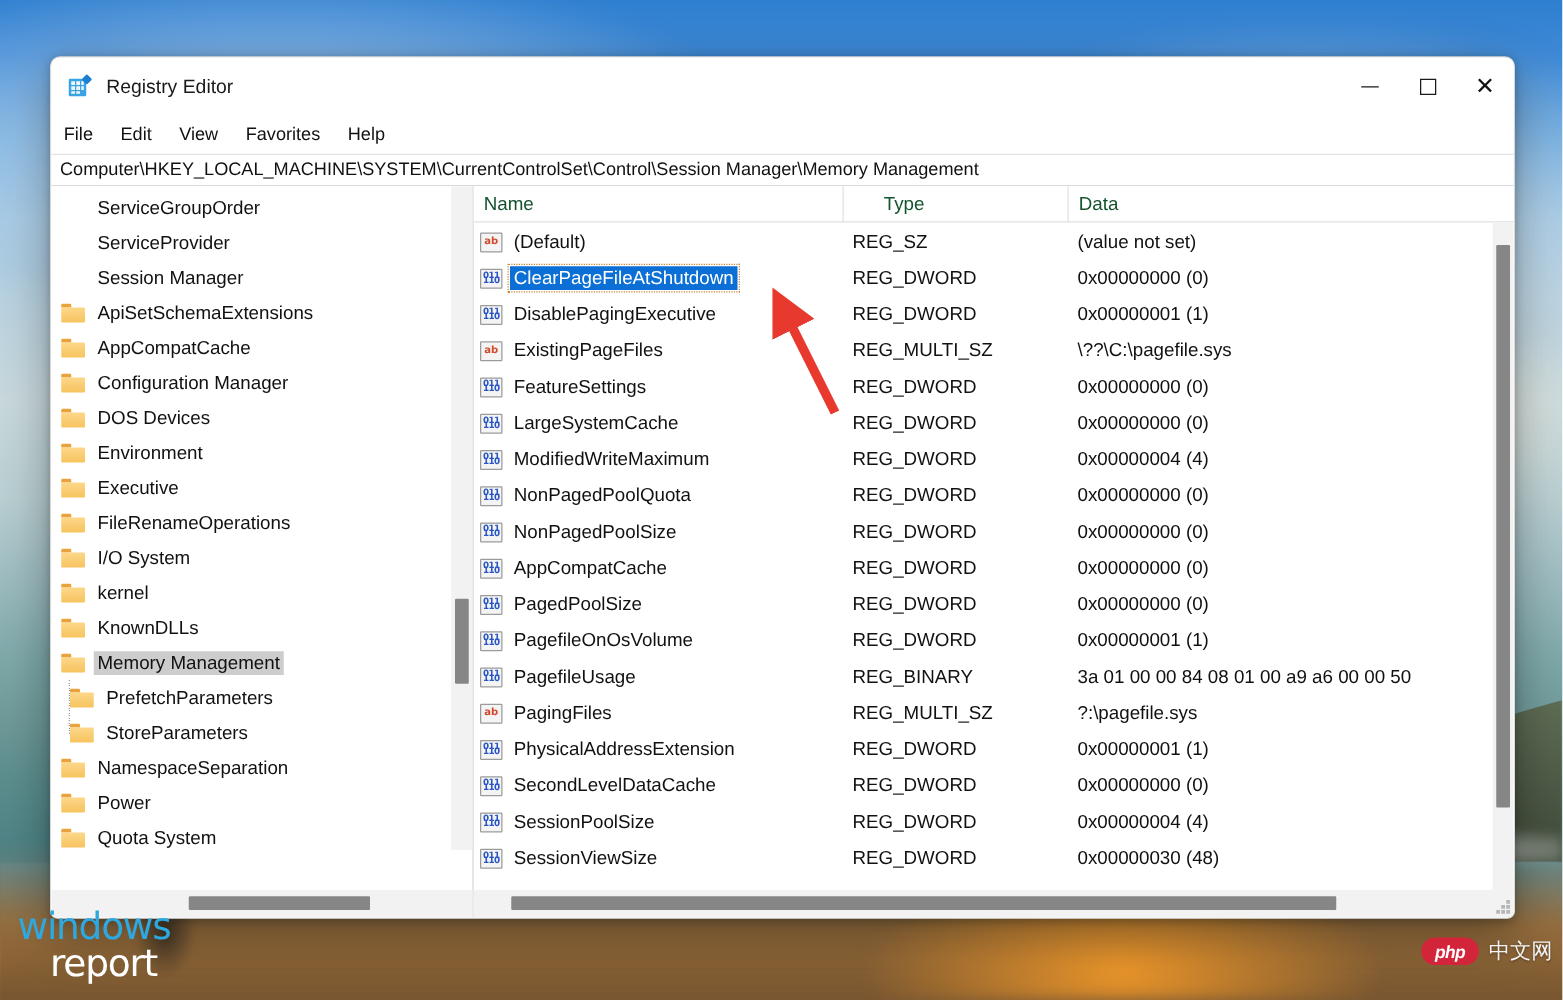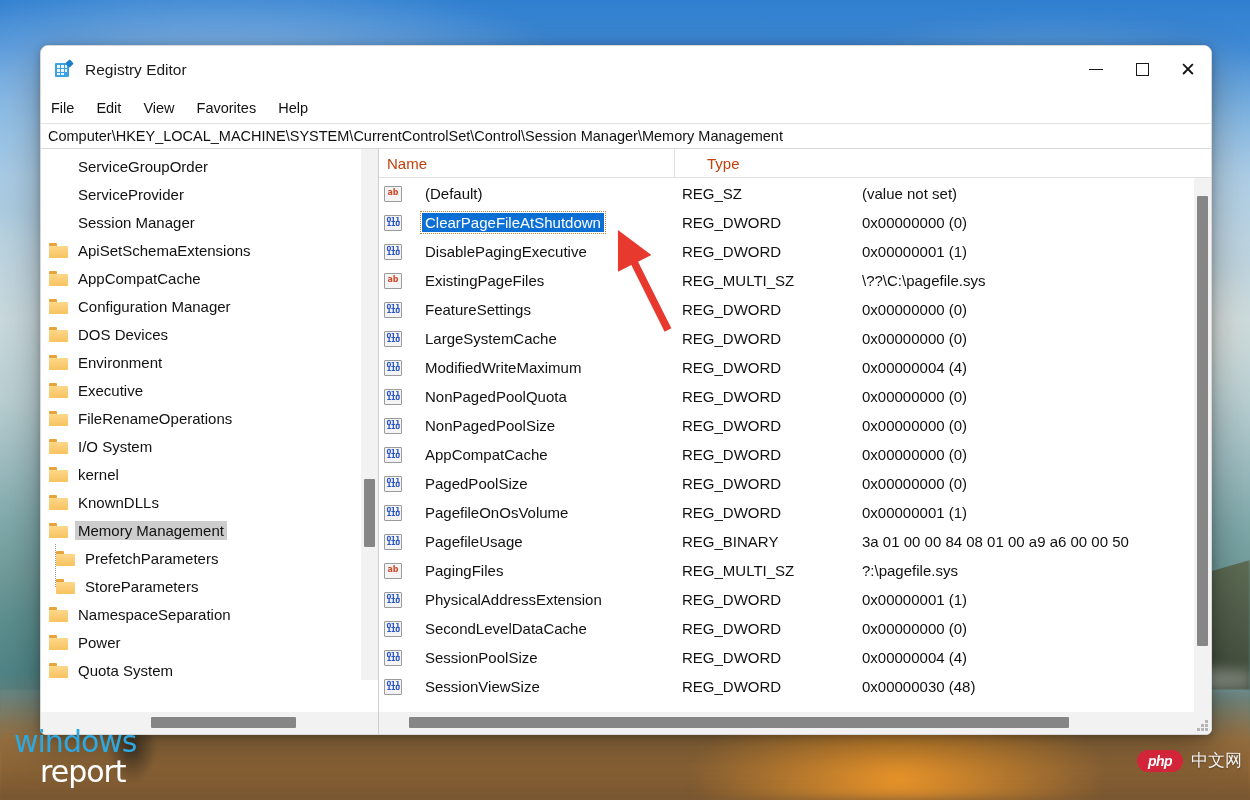--- a/index.html
+++ b/index.html
@@ -231,41 +231,41 @@
     flex: 1 1 auto; position: relative;
     display: flex; flex-direction: column;
     min-width: 0; min-height: 0;
     background: #ffffff;
   }
   .list-header {
     flex: 0 0 29px; height: 29px;
     display: flex; align-items: center;
     border-bottom: 1px solid #e1e1e1;
     background: #ffffff;
-    font-size: 15px; color: #c2410c;
+    font-size: 15px; color: #14532d;
   }
   .hcell { height: 29px; display: flex; align-items: center; padding-left: 8px; }
   .hcell + .hcell { border-left: 1px solid #e1e1e1; }
   .col-name { width: 295px; flex: 0 0 295px; }
   .col-type { width: 180px; flex: 0 0 180px; padding-left: 32px; }
   .col-data { flex: 1 1 auto; }
 
   .list-rows {
     flex: 1 1 auto; overflow: hidden; position: relative;
     padding-top: 1px;
   }
   .list-row {
     height: 29px; display: flex; align-items: center;
     font-size: 15px; color: #111; white-space: nowrap;
   }
   .cell-name { width: 295px; flex: 0 0 295px; display: flex; align-items: center; padding-left: 5px; }
   .cell-type { width: 180px; flex: 0 0 180px; padding-left: 8px; }
   .cell-data { flex: 1 1 auto; padding-left: 8px; overflow: hidden; }
 
-  .val-icon { width: 18px; height: 16px; flex: 0 0 18px; margin-right: 20px; position: relative; }
+  .val-icon { width: 18px; height: 16px; flex: 0 0 18px; margin-right: 6px; position: relative; }
   .val-icon .page {
     position: absolute; inset: 0;
     background: #f4f4f4;
     border: 1px solid #9b9b9b;
     border-radius: 1px;
   }
   .val-icon .txt {
     position: absolute; inset: 1px 1px 2px 1px;
     display: flex; align-items: center; justify-content: center;
     font-size: 8px; font-weight: bold; line-height: 1;
@@ -512,20 +512,21 @@
         </div>
         <div class="hscroll-strip">
           <div class="hthumb" style="left:110px;width:145px;"></div>
         </div>
       </div>
 
       <div class="list-pane">
         <div class="list-header">
           <div class="hcell col-name">Name</div>
           <div class="hcell col-type">Type</div>
+          <div class="hcell col-data">Data</div>
         </div>
         <div class="list-rows">
           <div id="list-rows">
               <div class="list-row">
                 <div class="cell-name">
                   <span class="val-icon sz">
                     <span class="page"></span>
                     <span class="txt">ab</span>
                   </span>
                   <span class="name-text">(Default)</span>

